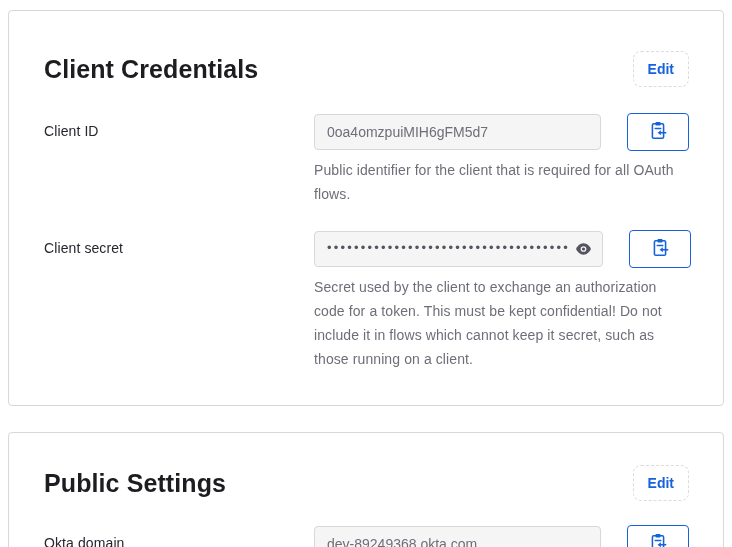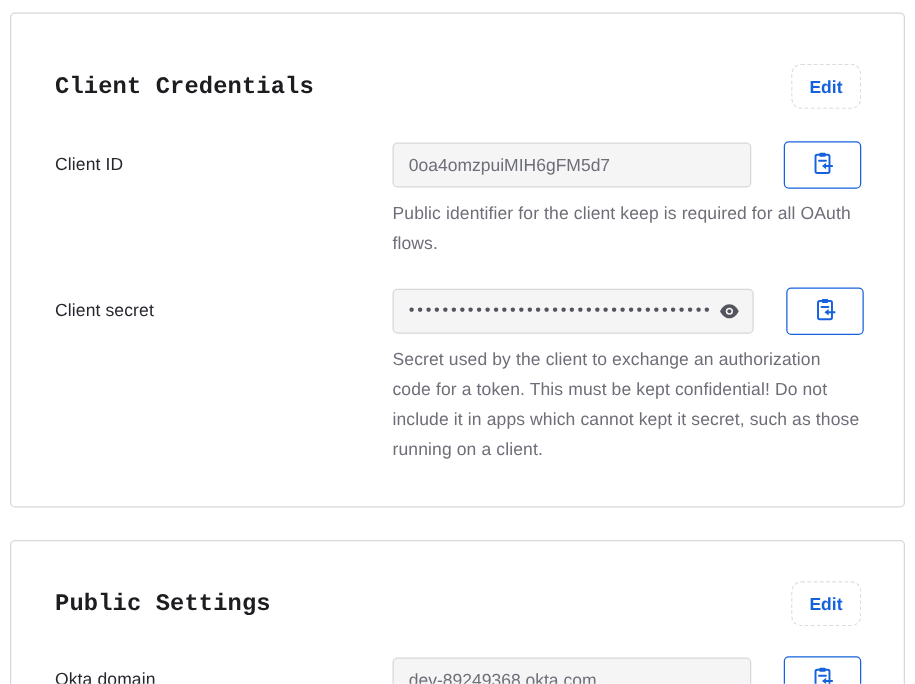--- a/index.html
+++ b/index.html
@@ -24,23 +24,22 @@
     border-radius:4px;
   }
   .card-1{margin-top:10px;padding:40px 34px 34px 35px;}
   .card-2{margin-top:26px;padding:32px 34px 40px 35px;min-height:180px;}
   .card-header{
     display:flex;justify-content:space-between;align-items:center;
   }
   .card-1 .card-header{margin-bottom:26px;}
   .card-2 .card-header{margin-bottom:24px;}
   .card-title{
-    font-size:19px;font-weight:700;color:var(--heading-text);
+    font-size:25px;font-weight:700;color:var(--heading-text);
     letter-spacing:.1px;
-    font-family:Liberation Mono, monospace;
   }
   .edit-box{
     border:1px dashed var(--dashed-border);
     border-radius:8px;
     padding:9px 14px;
     cursor:pointer;
     background:transparent;
     text-align:center;
   }
   .edit-link{
@@ -119,21 +118,21 @@
               <svg width="18" height="19" viewBox="0 0 16 17" fill="none">
                 <rect x="3" y="2.5" width="10" height="13" rx="1.2" stroke="#1662dd" stroke-width="1.4"></rect>
                 <rect x="5.7" y="1" width="4.6" height="3" rx="0.8" fill="#1662dd"></rect>
                 <path d="M5.5 6.8 H10.5" stroke="#1662dd" stroke-width="1.3" stroke-linecap="round"></path>
                 <path d="M10 10.5 H15.4" stroke="#1662dd" stroke-width="1.4"></path>
                 <path d="M10.6 8.2 L7.6 10.5 L10.6 12.8 Z" fill="#1662dd"></path>
               </svg>
             </span>
           </button>
         </div>
-        <p class="help">Public identifier for the client keep is required for all OAuth flows.</p>
+        <p class="help">Public identifier for the client that is required for all OAuth flows.</p>
       </div>
     </div>
 
     <div class="row">
       <div class="row-label">Client secret</div>
       <div class="row-field">
         <div class="field-line">
           <div class="text-input">
             <span class="masked-value">••••••••••••••••••••••••••••••••••••</span>
             <span class="eye-btn">
@@ -149,21 +148,21 @@
               <svg width="18" height="19" viewBox="0 0 16 17" fill="none">
                 <rect x="3" y="2.5" width="10" height="13" rx="1.2" stroke="#1662dd" stroke-width="1.4"></rect>
                 <rect x="5.7" y="1" width="4.6" height="3" rx="0.8" fill="#1662dd"></rect>
                 <path d="M5.5 6.8 H10.5" stroke="#1662dd" stroke-width="1.3" stroke-linecap="round"></path>
                 <path d="M10 10.5 H15.4" stroke="#1662dd" stroke-width="1.4"></path>
                 <path d="M10.6 8.2 L7.6 10.5 L10.6 12.8 Z" fill="#1662dd"></path>
               </svg>
             </span>
           </button>
         </div>
-        <p class="help">Secret used by the client to exchange an authorization code for a token. This must be kept confidential! Do not include it in apps which cannot kept it secret, such as those running on a client.</p>
+        <p class="help">Secret used by the client to exchange an authorization code for a token. This must be kept confidential! Do not include it in flows which cannot keep it secret, such as those running on a client.</p>
       </div>
     </div>
   </section>
 
   <section class="card card-2">
     <div class="card-header">
       <h2 class="card-title">Public Settings</h2>
       <button class="edit-box">
         <span class="edit-link">Edit</span>
       </button>

